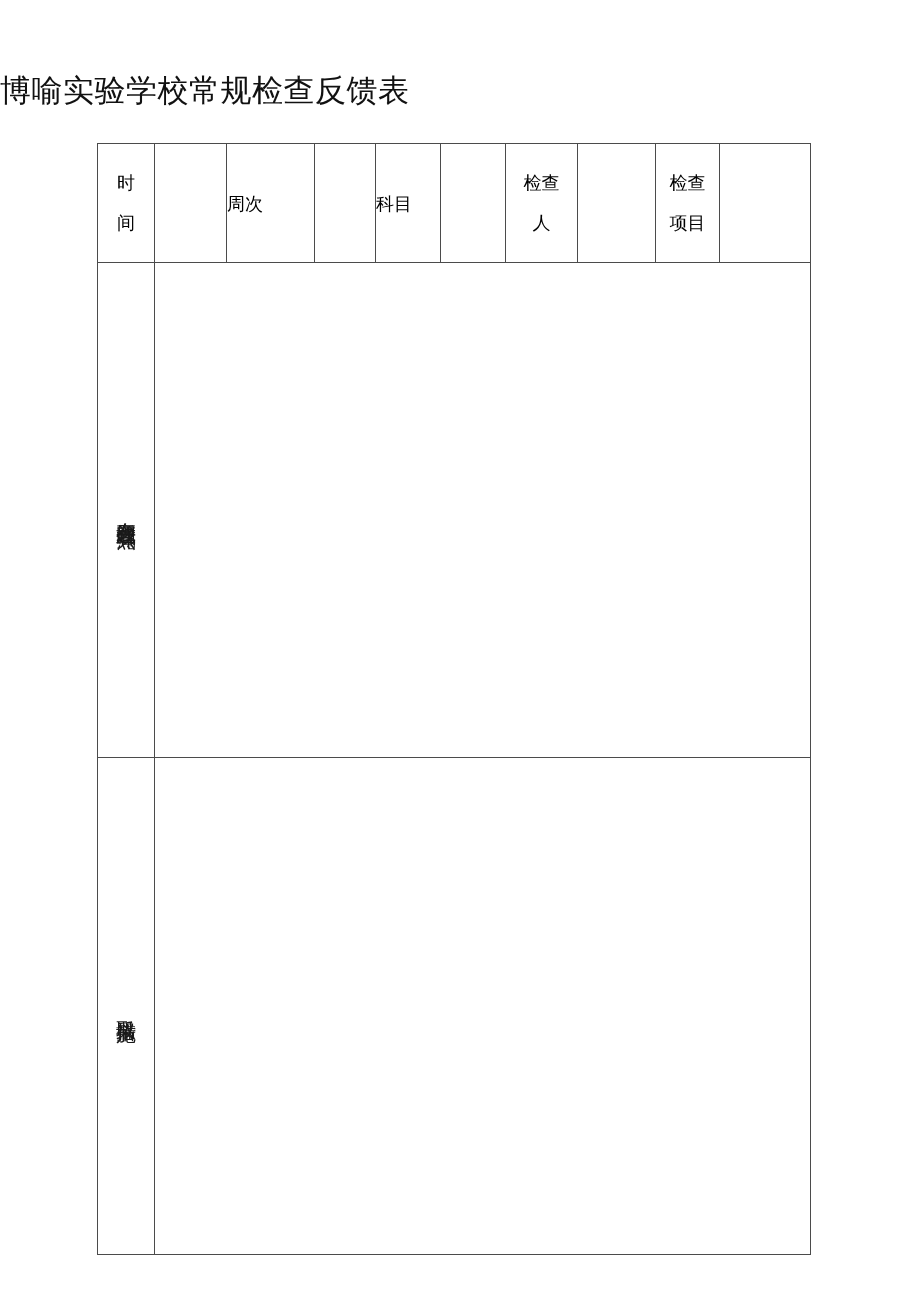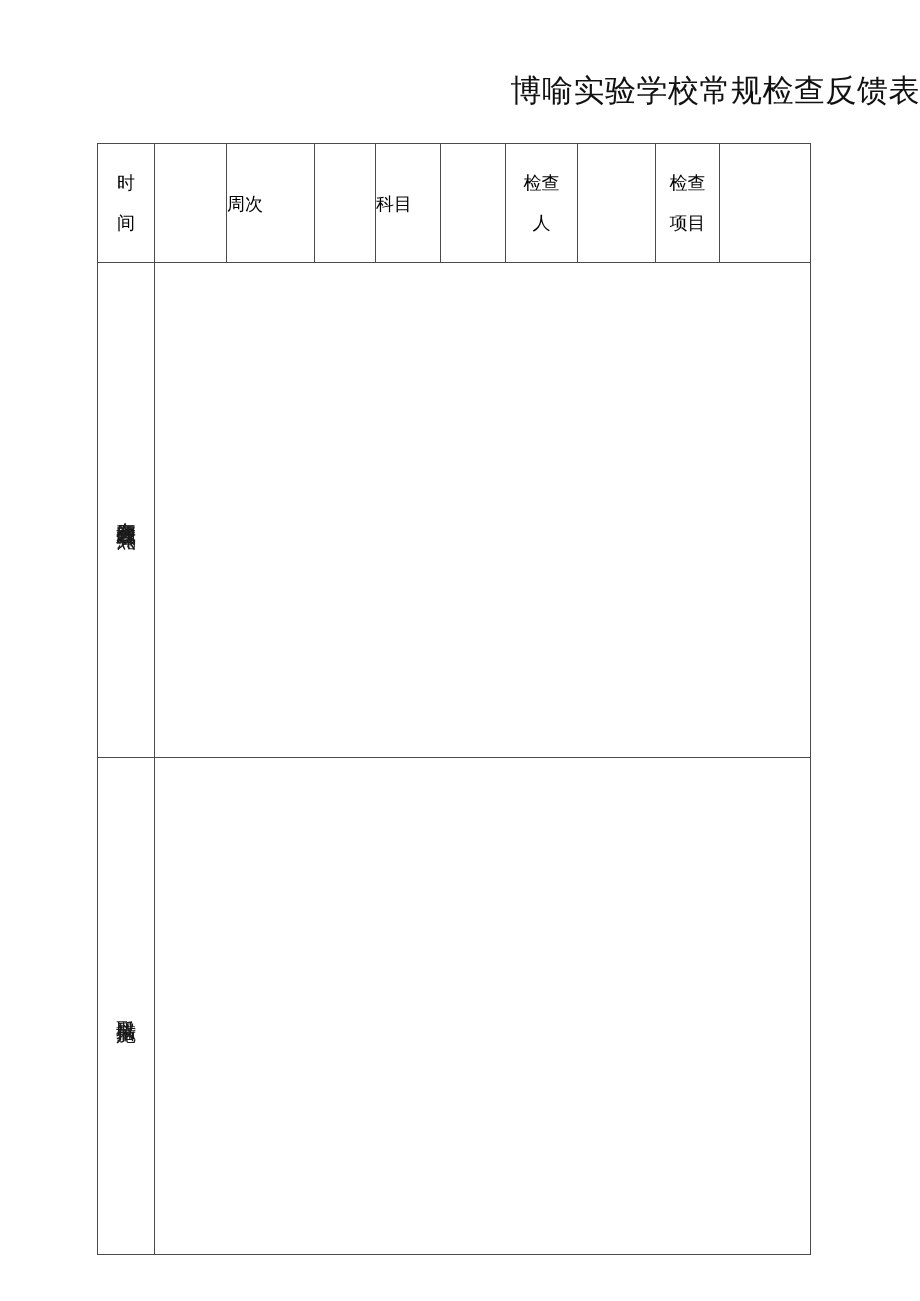--- a/index.html
+++ b/index.html
@@ -21,21 +21,21 @@
     inset: 0;
     background: #ffffff;
   }
 
   
   .doc-title {
     position: absolute;
     left: 0;
     top: 68px;
     width: 920px;
-    text-align: right;
+    text-align: left;
     font-family: "DejaVu Serif", "Liberation Serif", serif;
     font-size: 31px;
     line-height: 44px;
     letter-spacing: 0.5px;
     color: #111111;
     white-space: nowrap;
   }
 
   
   .form-table {

